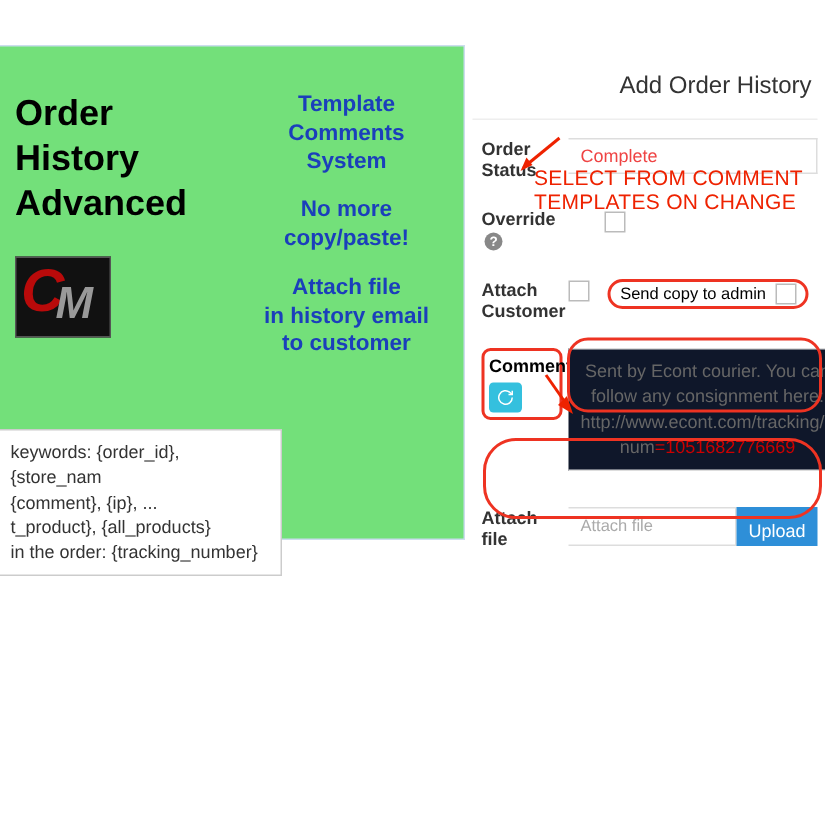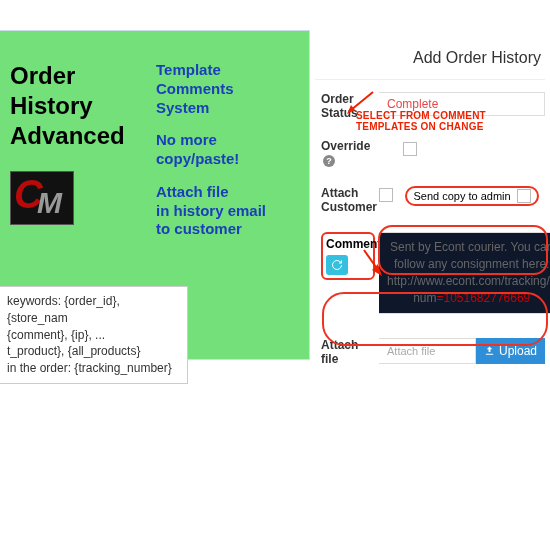--- a/index.html
+++ b/index.html
@@ -1,42 +1,42 @@
 <!DOCTYPE html>
 <html><head>
 <meta charset="utf-8">
 <style>
   * { box-sizing: border-box; margin: 0; padding: 0; }
   body { font-family: Arial, Helvetica, sans-serif; width: 550px; height: 550px; overflow: hidden; background: #fff; }
   .stage { position: relative; width: 550px; height: 550px; border-radius: 32px; }
   .left-panel { position: absolute; left: -5px; top: 30px; width: 315px; height: 330px; background: #73e07a; border: 1px solid #cde; }
   .lp-title { position: absolute; left: 14px; top: 30px; font-size: 24px; font-weight: bold; color: #000; line-height: 1.25; }
-  .lp-features { position: absolute; left: 160px; top: 30px; width: 150px; font-size: 15px; font-weight: bold; color: #1b3fbb; text-align: left; line-height: 1.25; }
+  .lp-features { position: absolute; left: 160px; top: 30px; width: 150px; font-size: 15px; font-weight: bold; color: #1b3fbb; text-align: center; line-height: 1.25; }
   .lp-feat { margin-bottom: 14px; }
   .lp-logo { position: absolute; left: 14px; top: 140px; width: 64px; height: 54px; background: #111; border: 1px solid #555; overflow: hidden; }
   .lp-logo .c { position: absolute; left: 3px; top: 0px; font-size: 40px; font-weight: bold; color: #b90a0a; font-style: italic; }
   .lp-logo .m { position: absolute; left: 26px; top: 14px; font-size: 30px; font-weight: bold; color: #999; font-style: italic; }
   .keywords-box { position: absolute; left: 2px; top: 255px; width: 190px; background: #fff; border: 1px solid #ccc; padding: 6px 8px; font-size: 12px; color: #333; line-height: 1.4; }
   .right-panel { position: absolute; left: 315px; top: 45px; width: 230px; background: #fff; }
   .rp-heading { font-size: 16px; color: #333; padding: 4px 4px 12px; border-bottom: 1px solid #eee; margin-bottom: 12px; text-align: right; }
   .row { display: flex; align-items: flex-start; margin-bottom: 18px; padding-left: 6px; }
   .row-label { width: 58px; font-size: 12px; font-weight: bold; color: #333; line-height: 1.2; }
   .row-body { flex: 1; position: relative; }
   .dd { border: 1px solid #ddd; border-left: none; padding: 4px 8px; font-size: 12px; color: #ef4444; background: #fff; height: 24px; display: flex; align-items: center; }
   .chk { width: 14px; height: 14px; border: 1px solid #bbb; display: inline-block; vertical-align: middle; background: #fff; }
   .send-copy { display: inline-flex; align-items: center; border: 2px solid #e32; border-radius: 10px; padding: 1px 6px; font-size: 11px; margin-left: 8px; }
   .comment-label-wrap { border: 2px solid #e32; border-radius: 6px; padding: 3px; width: 54px; }
   .tpl-btn { width: 22px; height: 20px; background: #34c0de; border-radius: 3px; margin-top: 4px; display: flex; align-items: center; justify-content: center; }
   .tpl-btn svg { stroke: #fff; }
   .comment-text { border: 1px solid #ddd; border-left: none; padding: 6px 8px; font-size: 12px; color: #666; line-height: 1.4; background: #0f172a; min-height: 48px; text-align: center; }
   .comment-text .tnum { color: #c00; }
   .attach-input { border: 1px solid #ddd; border-left: none; padding: 4px 8px; font-size: 11px; color: #aaa; height: 26px; display: flex; align-items: center; flex: 1; }
-  .upload-btn { background: #2e8fd8; color: #fff; font-size: 12px; padding: 5px 8px; display: flex; align-items: center; gap: 4px; height: 26px; }
+  .upload-btn { background: #2e8fd8; color: #fff; font-size: 12px; padding: 5px 8px; display: flex; align-items: center; gap: 4px; height: 26px; flex-direction: column; }
   .attach-row .row-body { display: flex; }
-  .redtxt { position: absolute; color: #e20; font-size: 10px; font-weight: bold; letter-spacing: 0.2px; }
+  .redtxt { position: absolute; color: #e20; font-size: 14px; font-weight: normal; letter-spacing: 0.2px; }
   svg.ann { position: absolute; pointer-events: none; }
   .help-icon { display:inline-block; width:12px; height:12px; border-radius:50%; background:#888; color:#fff; font-size:9px; text-align:center; line-height:12px; margin-left:2px; }
   .comment-outline { position:absolute; border:2px solid #e32; border-radius:14px; }
 </style>
 </head>
 <body>
 
 <div class="stage">
 
   <div class="left-panel">

